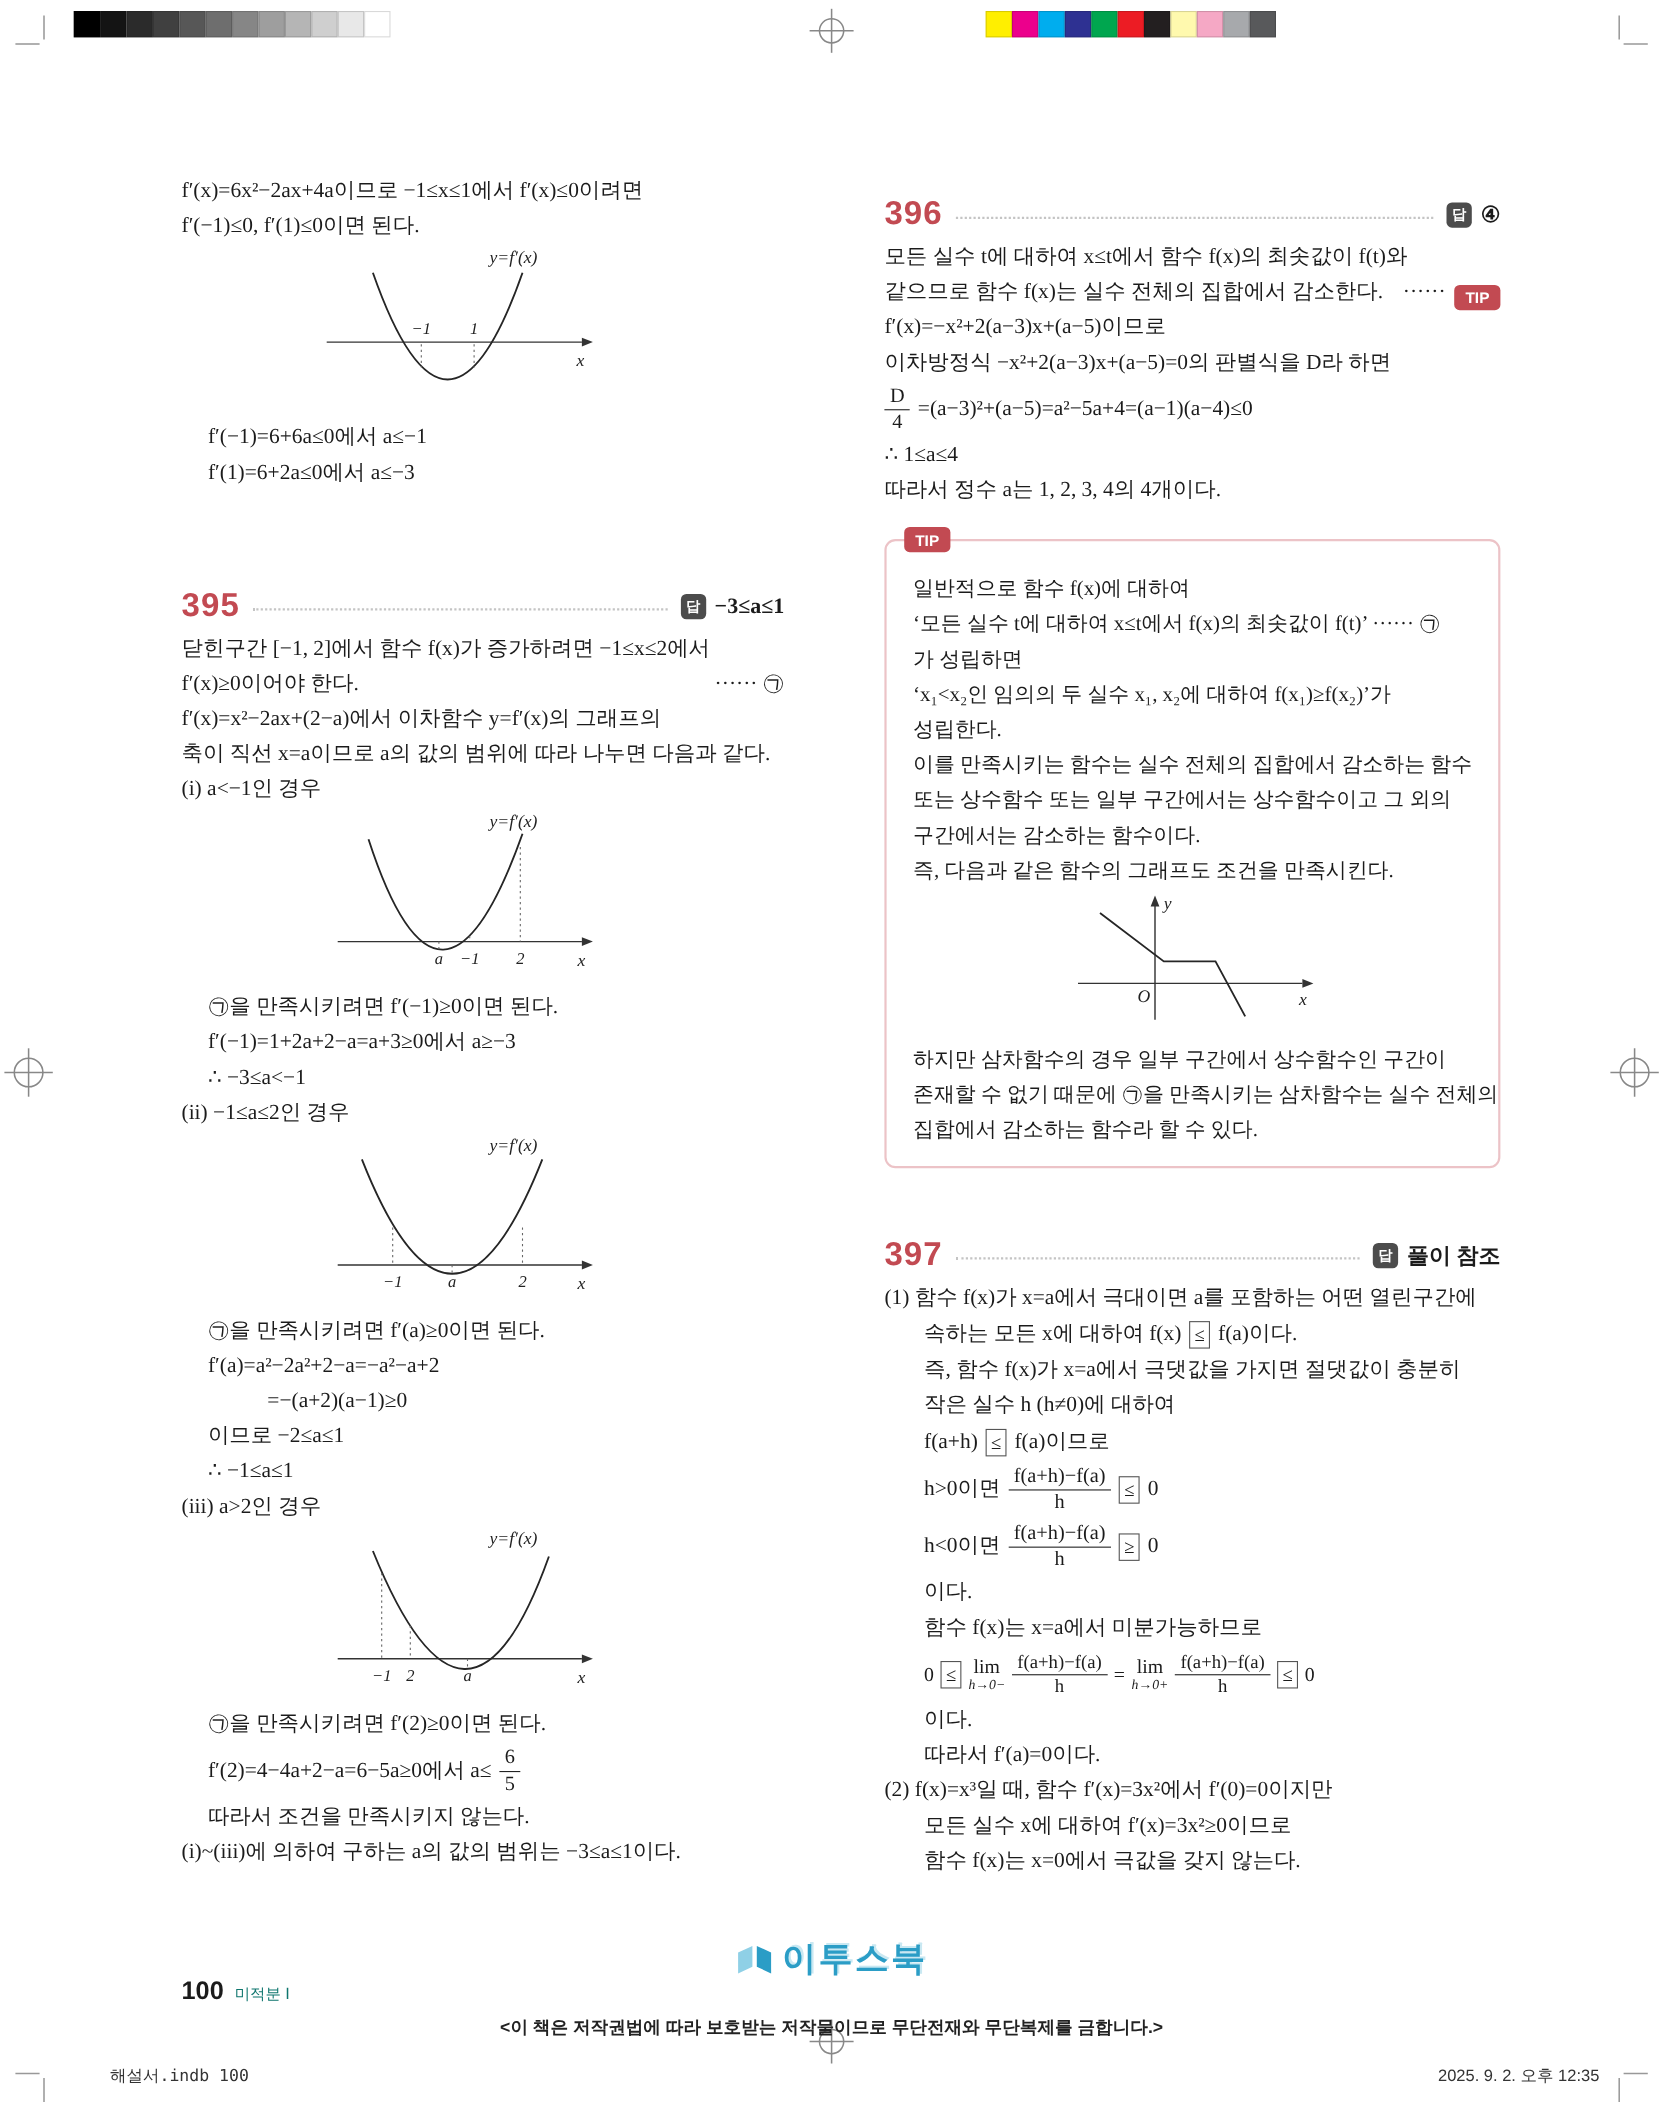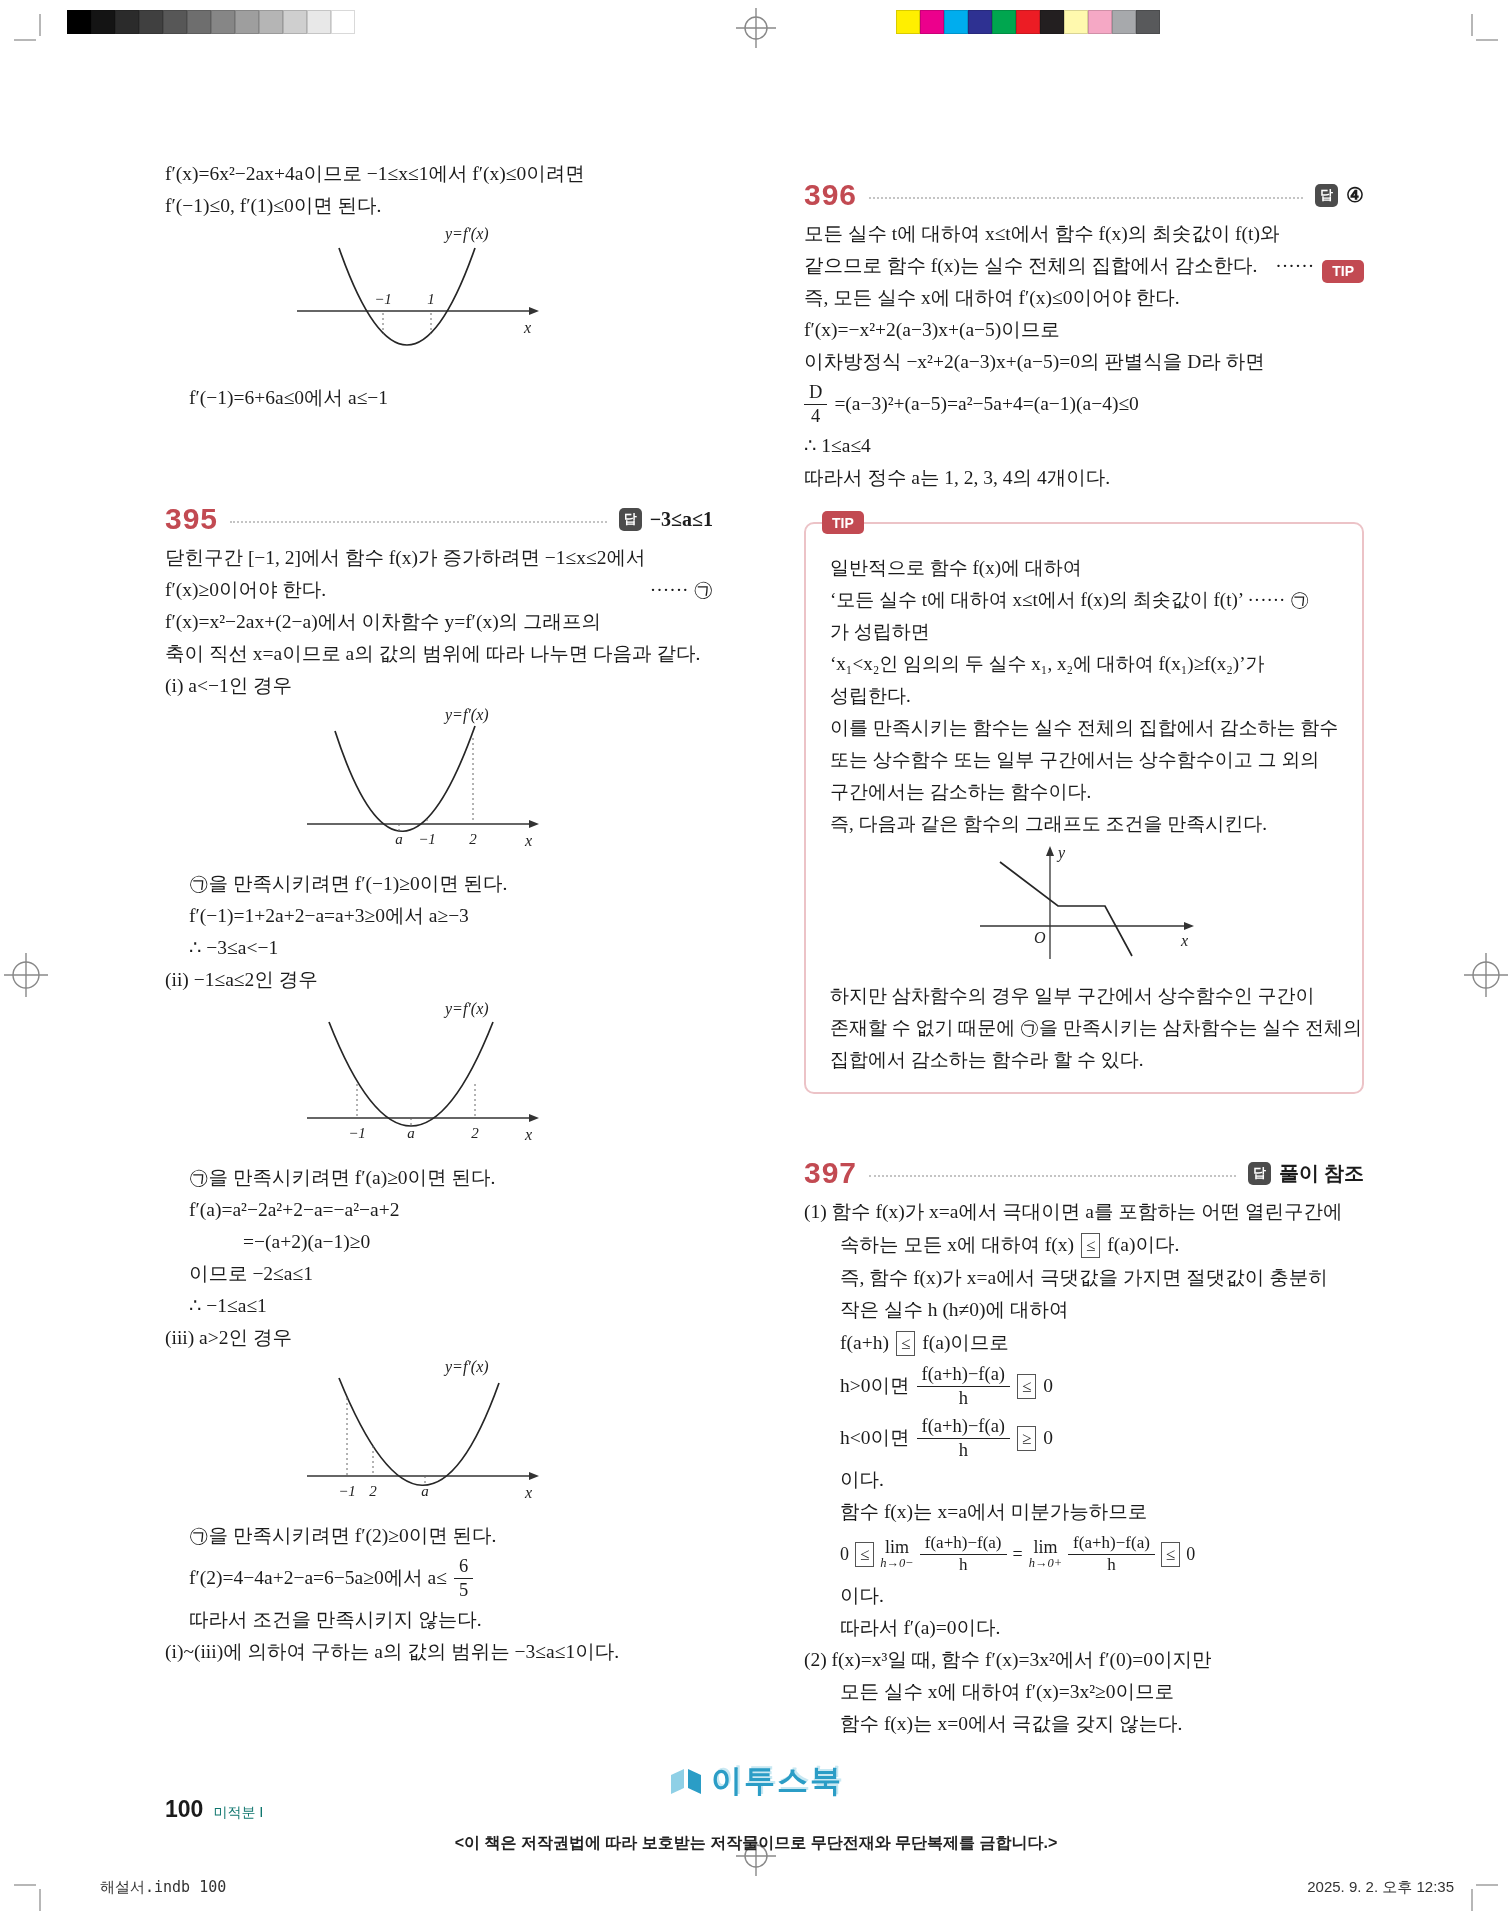--- a/index.html
+++ b/index.html
@@ -156,20 +156,21 @@
         <text class="gtext" x="247" y="107">x</text>
         <path class="curve" d="M62,22 Q130,216 198,22"></path>
         <line class="dotted" x1="106" y1="87" x2="106" y2="108"></line>
         <line class="dotted" x1="154" y1="87" x2="154" y2="108"></line>
         <text class="gtick" x="106" y="78" text-anchor="middle">−1</text>
         <text class="gtick" x="154" y="78" text-anchor="middle">1</text>
       </svg>
     </div>
 
     <div class="line ind">f′(−1)=6+6a≤0에서 a≤−1</div>
+    <div class="line ind">f′(1)=6+2a≤0에서 a≤−3</div>
 
     <div class="phead gap395">
       <span class="pnum">395</span>
       <span class="leader"></span>
       <span class="badge-dap">답</span>
       <span class="ansval">−3≤a≤1</span>
     </div>
 
     <div class="line">닫힌구간 [−1, 2]에서 함수 f(x)가 증가하려면 −1≤x≤2에서</div>
     <div class="line flexline">
@@ -262,21 +263,20 @@
       <span class="ansval">④</span>
     </div>
 
     <div class="line">모든 실수 t에 대하여 x≤t에서 함수 f(x)의 최솟값이 f(t)와</div>
     <div class="line flexline">
       <span>같으므로 함수 f(x)는 실수 전체의 집합에서 감소한다.</span>
       <span class="fill"></span>
       <span style="margin-right:8px;">······</span>
       <span class="tip-badge" style="position:relative;top:4px;">TIP</span>
     </div>
-    <div class="line">즉, 모든 실수 x에 대하여 f′(x)≤0이어야 한다.</div>
     <div class="line">f′(x)=−x²+2(a−3)x+(a−5)이므로</div>
     <div class="line">이차방정식 −x²+2(a−3)x+(a−5)=0의 판별식을 D라 하면</div>
     <div class="row tall">
       <span class="frac">
         <span class="num">D</span>
         <span class="den">4</span>
       </span>
       <span>=(a−3)²+(a−5)=a²−5a+4=(a−1)(a−4)≤0</span>
     </div>
     <div class="line">∴ 1≤a≤4</div>

